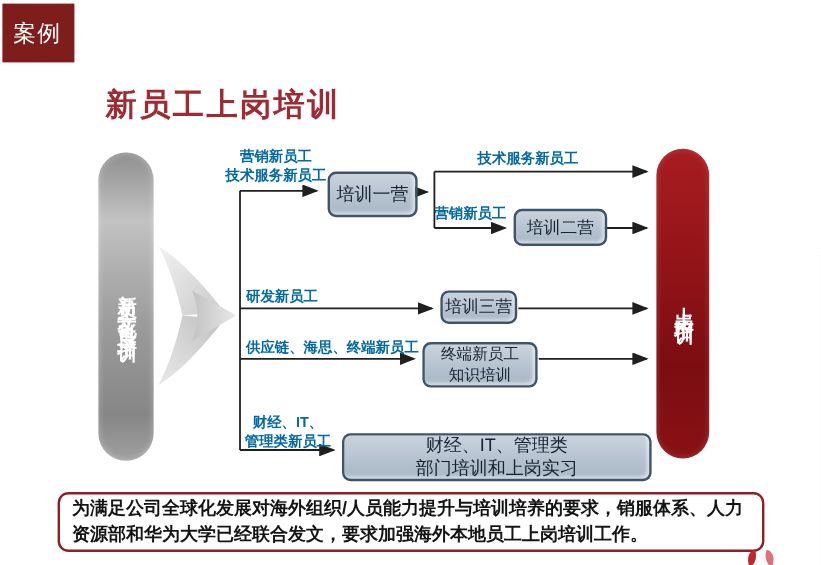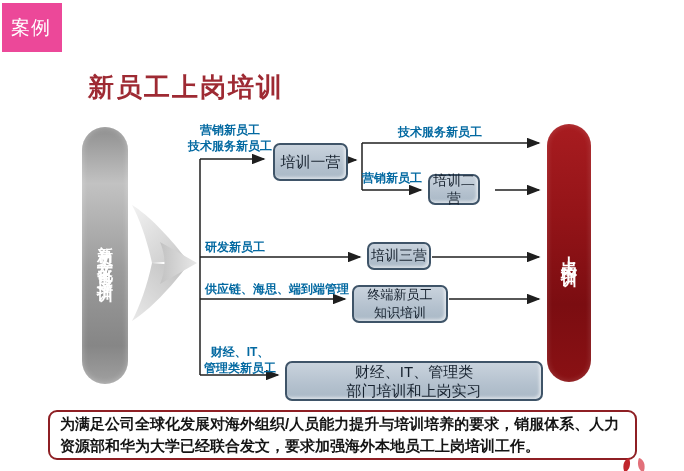--- a/index.html
+++ b/index.html
@@ -4,21 +4,21 @@
 <style>
   html,body{margin:0;padding:0;background:#e9e9e9;}
   .stage{
     position:relative;width:684px;height:471px;background:#ffffff;
     overflow:hidden;font-family:"Liberation Sans","DejaVu Sans",sans-serif;
     -webkit-font-smoothing:antialiased;
   }
   
   .case-tag{
     position:absolute;left:2px;top:3px;width:60px;height:49px;
-    background:#ec4899;color:#fff;font-size:19px;letter-spacing:1px;
+    background:#7f1d1d;color:#fff;font-size:19px;letter-spacing:1px;
     display:flex;align-items:center;padding-left:9px;box-sizing:border-box;
   }
   
   .slide-title{
     position:absolute;left:88px;top:70px;font-size:26px;font-weight:bold;
     color:#9e2a33;letter-spacing:2px;white-space:nowrap;
   }
   
   .capsule{
     position:absolute;border-radius:24px;color:#fff;font-weight:bold;
@@ -42,21 +42,21 @@
   .wires{position:absolute;left:0;top:0;}
   
   .node{
     position:absolute;display:flex;align-items:center;justify-content:center;
     background:linear-gradient(180deg,#c9d3dd 0%,#b4c1ce 60%,#a9b8c6 100%);
     border:2px solid #3f5468;border-radius:7px;box-sizing:border-box;
     color:#16212e;font-weight:normal;text-align:center;white-space:pre-line;
     box-shadow:inset -2px -2px 3px rgba(255,255,255,.55);
   }
   .node-camp1{left:273px;top:143px;width:75px;height:38px;font-size:15px;}
-  .node-camp2{left:428px;top:174px;width:52px;height:31px;font-size:14px;}
+  .node-camp2{left:428px;top:174px;width:78px;height:31px;font-size:14px;}
   .node-camp3{left:367px;top:242px;width:64px;height:28px;font-size:14px;}
   .node-e2e{left:352px;top:285px;width:96px;height:38px;font-size:13px;line-height:1.35;}
   .node-finance{left:285px;top:361px;width:258px;height:40px;font-size:15px;line-height:1.3;}
   
   .blabel{
     position:absolute;color:#0369a1;font-weight:bold;font-size:12px;
     white-space:pre-line;line-height:1.35;
   }
   .lbl-mkt-tech{left:183px;top:122px;width:94px;text-align:center;}
   .lbl-tech{left:390px;top:124px;width:100px;text-align:center;}
@@ -141,21 +141,21 @@
     <line x1="200" y1="375" x2="278" y2="375" stroke="#1f1f1f" stroke-width="1.5" marker-end="url(#ah)"></line>
 
     <line x1="503" y1="378" x2="539" y2="378" stroke="#1f1f1f" stroke-width="1.5" marker-end="url(#ah)"></line>
   </svg>
 
   <div class="blabel lbl-mkt-tech">营销新员工
 技术服务新员工</div>
   <div class="blabel lbl-tech">技术服务新员工</div>
   <div class="blabel lbl-mkt">营销新员工</div>
   <div class="blabel lbl-rnd">研发新员工</div>
-  <div class="blabel lbl-supply">供应链、海思、端到端管理</div>
+  <div class="blabel lbl-supply">供应链、海思、终端新员工</div>
   <div class="blabel lbl-fin">财经、IT、
 管理类新员工</div>
 
   <div class="node node-camp1">培训一营</div>
   <div class="node node-camp2">培训二营</div>
   <div class="node node-camp3">培训三营</div>
   <div class="node node-e2e">终端新员工
 知识培训</div>
   <div class="node node-finance">财经、IT、管理类
 部门培训和上岗实习</div>

